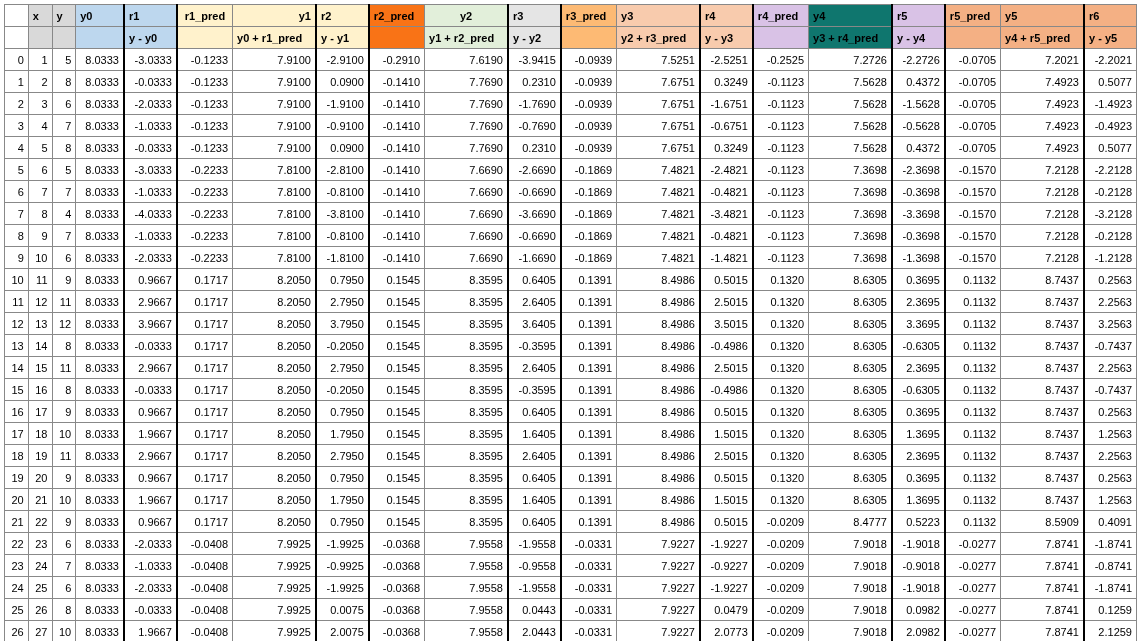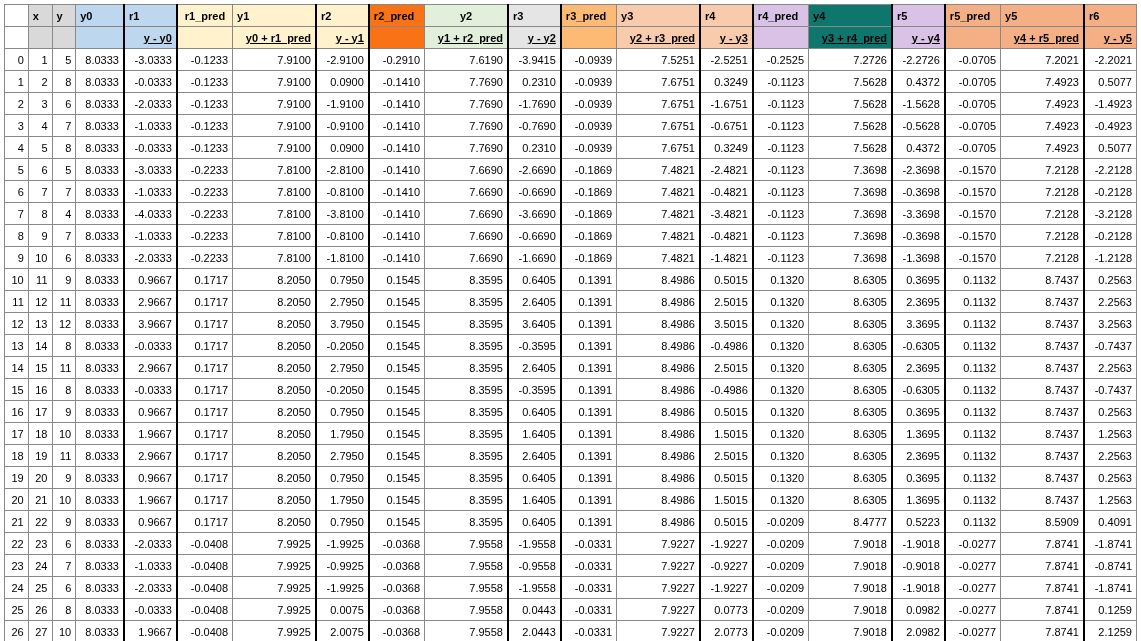--- a/index.html
+++ b/index.html
@@ -27,38 +27,37 @@
   tbody td:first-child {
     text-align: right;
     font-weight: normal;
   }
   .idx { background: #fff; }
   .x { background: #d9d9d9; }
   .y { background: #d9d9d9; }
   .y0 { background: #bdd7ee; }
   .r1 { background: #bdd7ee; }
   .r1_pred { background: #fff2cc; text-align: center; }
-  .y1 { background: #fff2cc; }
+  .y1 { background: #fff2cc; text-align: right; }
   .r2 { background: #fff2cc; }
   .r2_pred { background: #f97316; }
   .y2 { background: #e2efda; text-align: center; }
   .r3 { background: #e5e5e5; margin-left: 23px; }
   .r3_pred { background: #fdba74; }
   .y3 { background: #f8cbad; }
   .r4 { background: #f8cbad; }
   .r4_pred { background: #d9c2e6; }
   .y4 { background: #0f766e; }
   .r5 { background: #d9c2e6; }
   .r5_pred { background: #f4b084; }
   .y5 { background: #f4b084; }
   .r6 { background: #f4b084; }
   .subhdr td {
     font-weight: bold;
-    text-align: right;
-    text-decoration: underline;
+    text-align: left;
   }
   .bl { border-left: 2px solid #000; }
 </style>
 </head>
 <body>
 
 <table>
   <thead>
     <tr id="hdr-row">
         <th class="idx"></th>
@@ -663,21 +662,21 @@
         <td>8.0333</td>
         <td class="bl">-0.0333</td>
         <td class="bl">-0.0408</td>
         <td>7.9925</td>
         <td class="bl">0.0075</td>
         <td class="bl">-0.0368</td>
         <td>7.9558</td>
         <td class="bl">0.0443</td>
         <td class="bl">-0.0331</td>
         <td>7.9227</td>
-        <td class="bl">0.0773</td>
+        <td class="bl">0.0479</td>
         <td class="bl">-0.0209</td>
         <td>7.9018</td>
         <td class="bl">0.0982</td>
         <td class="bl">-0.0277</td>
         <td>7.8741</td>
         <td class="bl">0.1259</td>
       </tr>
       <tr>
         <td>26</td>
         <td>27</td>

